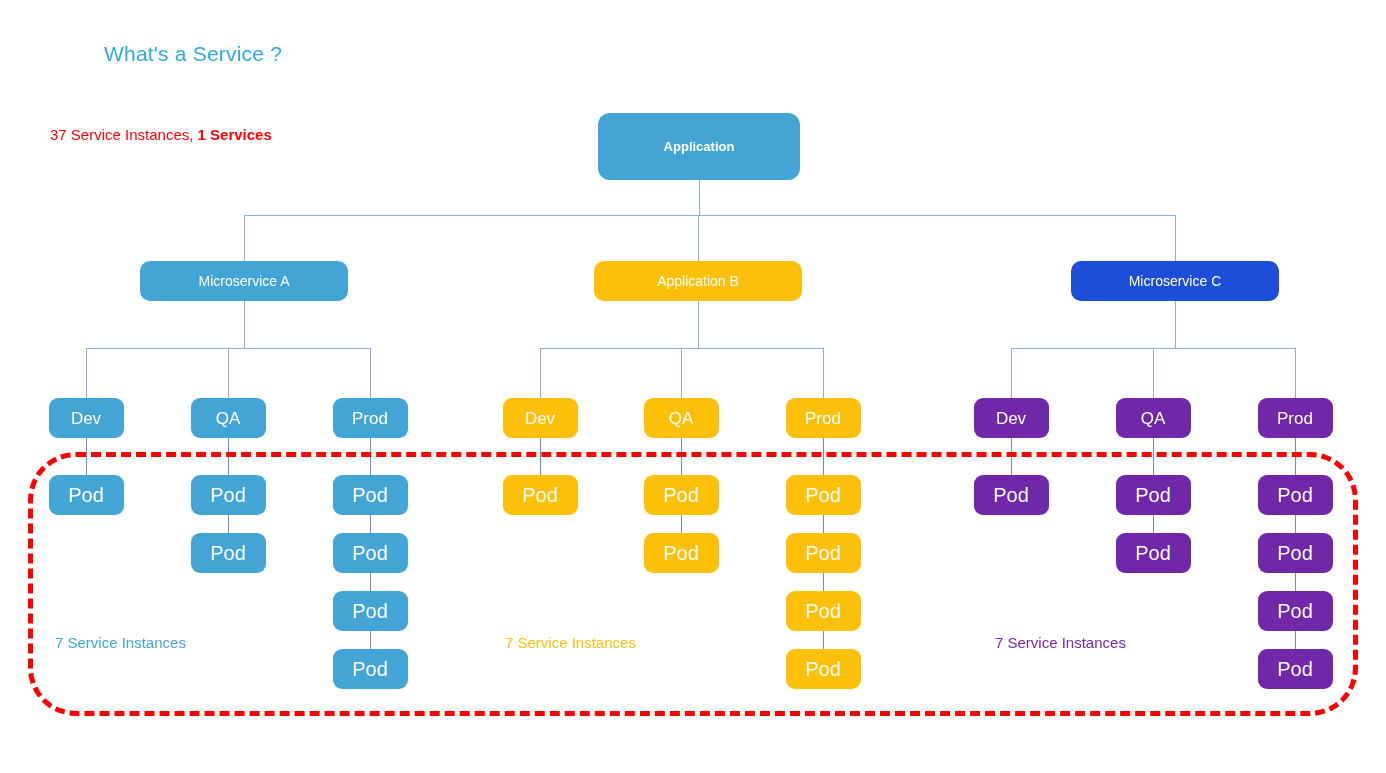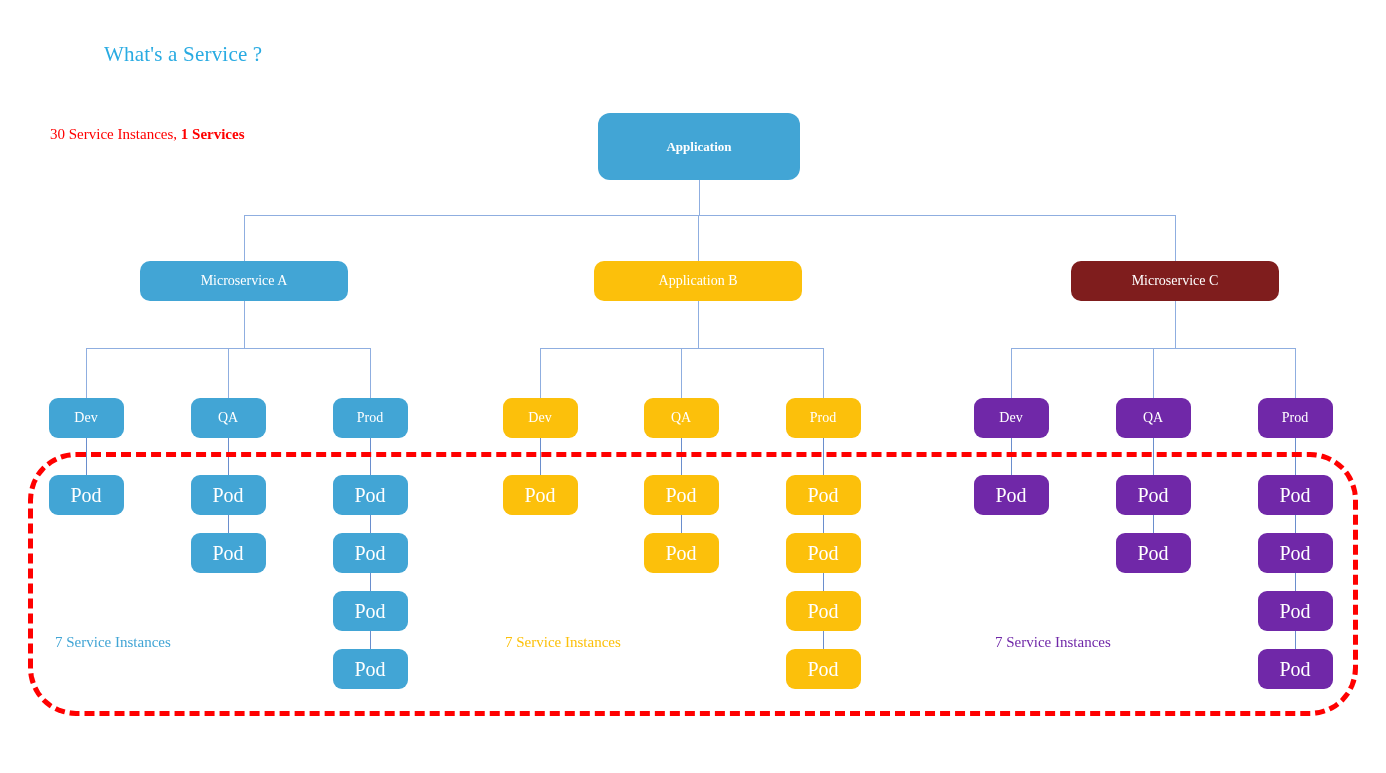--- a/index.html
+++ b/index.html
@@ -11,21 +11,20 @@
     width: 1386px;
     height: 773px;
     font-family: "Liberation Sans", sans-serif;
     overflow: hidden;
   }
   #canvas {
     position: relative;
     width: 1386px;
     height: 773px;
     background: #ffffff;
-    font-family: Liberation Serif, serif;
   }
 
   
   .title {
     position: absolute;
     left: 104px;
     top: 42px;
     font-size: 21px;
     color: #29ABE2;
     letter-spacing: 0.2px;
@@ -63,42 +62,42 @@
     display: flex;
     align-items: center;
     justify-content: center;
     color: #ffffff;
     text-align: center;
     border-radius: 9px;
     line-height: 1;
   }
   .node.app      { border-radius: 12px; font-size: 13px; font-weight: bold; }
   .node.service  { border-radius: 10px; font-size: 14px; text-align: right; }
-  .node.env      { border-radius: 9px;  font-size: 14px; }
+  .node.env      { border-radius: 9px;  font-size: 17px; }
   .node.pod      { border-radius: 9px;  font-size: 20px; }
 
   
   .boundary {
     position: absolute;
     box-sizing: border-box;
     border: 5px dashed #FF0000;
     border-radius: 48px;
     pointer-events: none;
     background: transparent;
   }
 </style>
 </head>
 <body>
 
 <div id="canvas">
 
   <div class="title">What's a Service ?</div>
 
   <div class="summary">
-    <span>30 Service Instances, </span><b>1 Services</b>
+    <span>37 Service Instances, </span><b>1 Services</b>
   </div>
 
   <div id="lines">
       <div class="ln v thin" style="left: 699px; top: 180px; height: 35px;"></div>
       <div class="ln h thin" style="left: 244px; top: 215px; width: 931px;"></div>
       <div class="ln v thin" style="left: 244px; top: 215px; height: 46px;"></div>
       <div class="ln v thin" style="left: 244px; top: 301px; height: 47px;"></div>
       <div class="ln h thin" style="left: 86px; top: 348px; width: 284px;"></div>
       <div class="ln v thin" style="left: 86px; top: 348px; height: 50px;"></div>
       <div class="ln v" style="left: 86px; top: 438px; height: 37px;"></div>
@@ -156,21 +155,21 @@
       <div class="node pod" style="left: 502.5px; top: 475px; width: 75px; height: 40px; background: rgb(252, 192, 11);">Pod</div>
       <div class="node env" style="left: 643.5px; top: 398px; width: 75px; height: 40px; background: rgb(252, 192, 11);">QA</div>
       <div class="node pod" style="left: 643.5px; top: 475px; width: 75px; height: 40px; background: rgb(252, 192, 11);">Pod</div>
       <div class="node pod" style="left: 643.5px; top: 533px; width: 75px; height: 40px; background: rgb(252, 192, 11);">Pod</div>
       <div class="node env" style="left: 785.5px; top: 398px; width: 75px; height: 40px; background: rgb(252, 192, 11);">Prod</div>
       <div class="node pod" style="left: 785.5px; top: 475px; width: 75px; height: 40px; background: rgb(252, 192, 11);">Pod</div>
       <div class="node pod" style="left: 785.5px; top: 533px; width: 75px; height: 40px; background: rgb(252, 192, 11);">Pod</div>
       <div class="node pod" style="left: 785.5px; top: 591px; width: 75px; height: 40px; background: rgb(252, 192, 11);">Pod</div>
       <div class="node pod" style="left: 785.5px; top: 649px; width: 75px; height: 40px; background: rgb(252, 192, 11);">Pod</div>
       <div class="group-label" style="left: 505px; top: 634px; color: rgb(252, 192, 11);">7 Service Instances</div>
-      <div class="node service" style="left: 1071px; top: 261px; width: 208px; height: 40px; background: #7f1d1d;">Microservice C</div>
+      <div class="node service" style="left: 1071px; top: 261px; width: 208px; height: 40px; background: #1d4ed8;">Microservice C</div>
       <div class="node env" style="left: 973.5px; top: 398px; width: 75px; height: 40px; background: rgb(112, 40, 168);">Dev</div>
       <div class="node pod" style="left: 973.5px; top: 475px; width: 75px; height: 40px; background: rgb(112, 40, 168);">Pod</div>
       <div class="node env" style="left: 1115.5px; top: 398px; width: 75px; height: 40px; background: rgb(112, 40, 168);">QA</div>
       <div class="node pod" style="left: 1115.5px; top: 475px; width: 75px; height: 40px; background: rgb(112, 40, 168);">Pod</div>
       <div class="node pod" style="left: 1115.5px; top: 533px; width: 75px; height: 40px; background: rgb(112, 40, 168);">Pod</div>
       <div class="node env" style="left: 1257.5px; top: 398px; width: 75px; height: 40px; background: rgb(112, 40, 168);">Prod</div>
       <div class="node pod" style="left: 1257.5px; top: 475px; width: 75px; height: 40px; background: rgb(112, 40, 168);">Pod</div>
       <div class="node pod" style="left: 1257.5px; top: 533px; width: 75px; height: 40px; background: rgb(112, 40, 168);">Pod</div>
       <div class="node pod" style="left: 1257.5px; top: 591px; width: 75px; height: 40px; background: rgb(112, 40, 168);">Pod</div>
       <div class="node pod" style="left: 1257.5px; top: 649px; width: 75px; height: 40px; background: rgb(112, 40, 168);">Pod</div>

